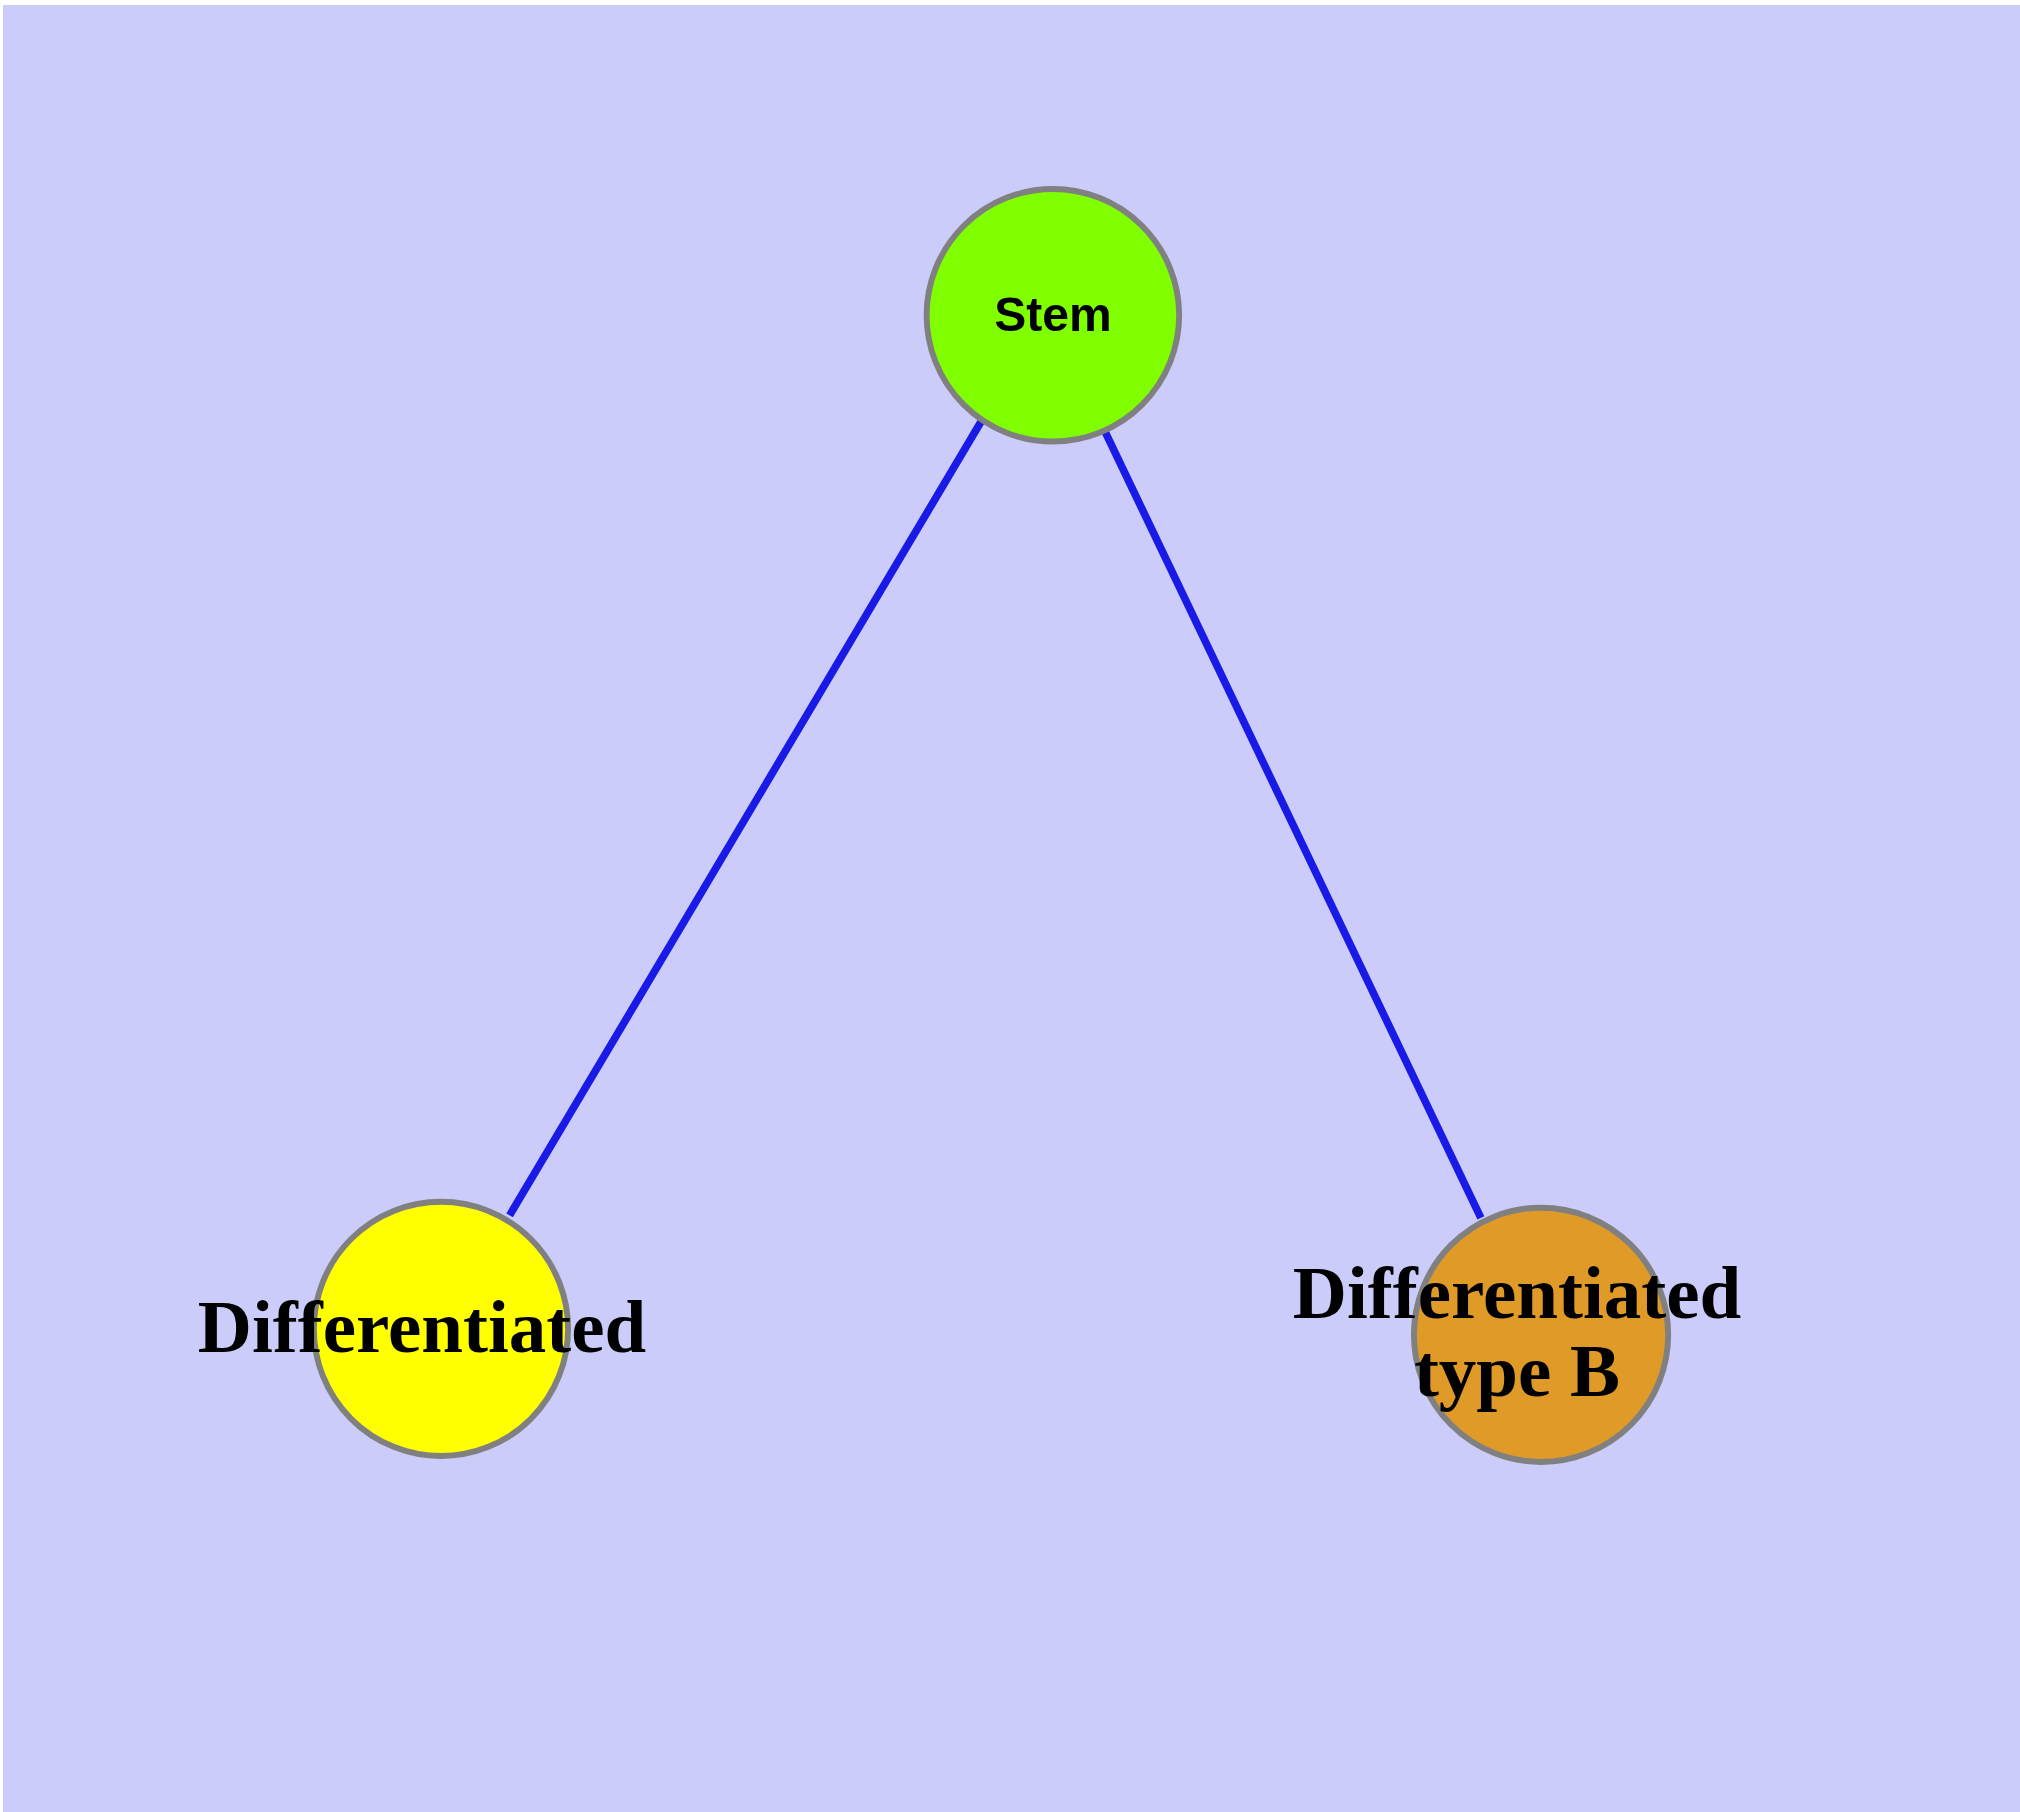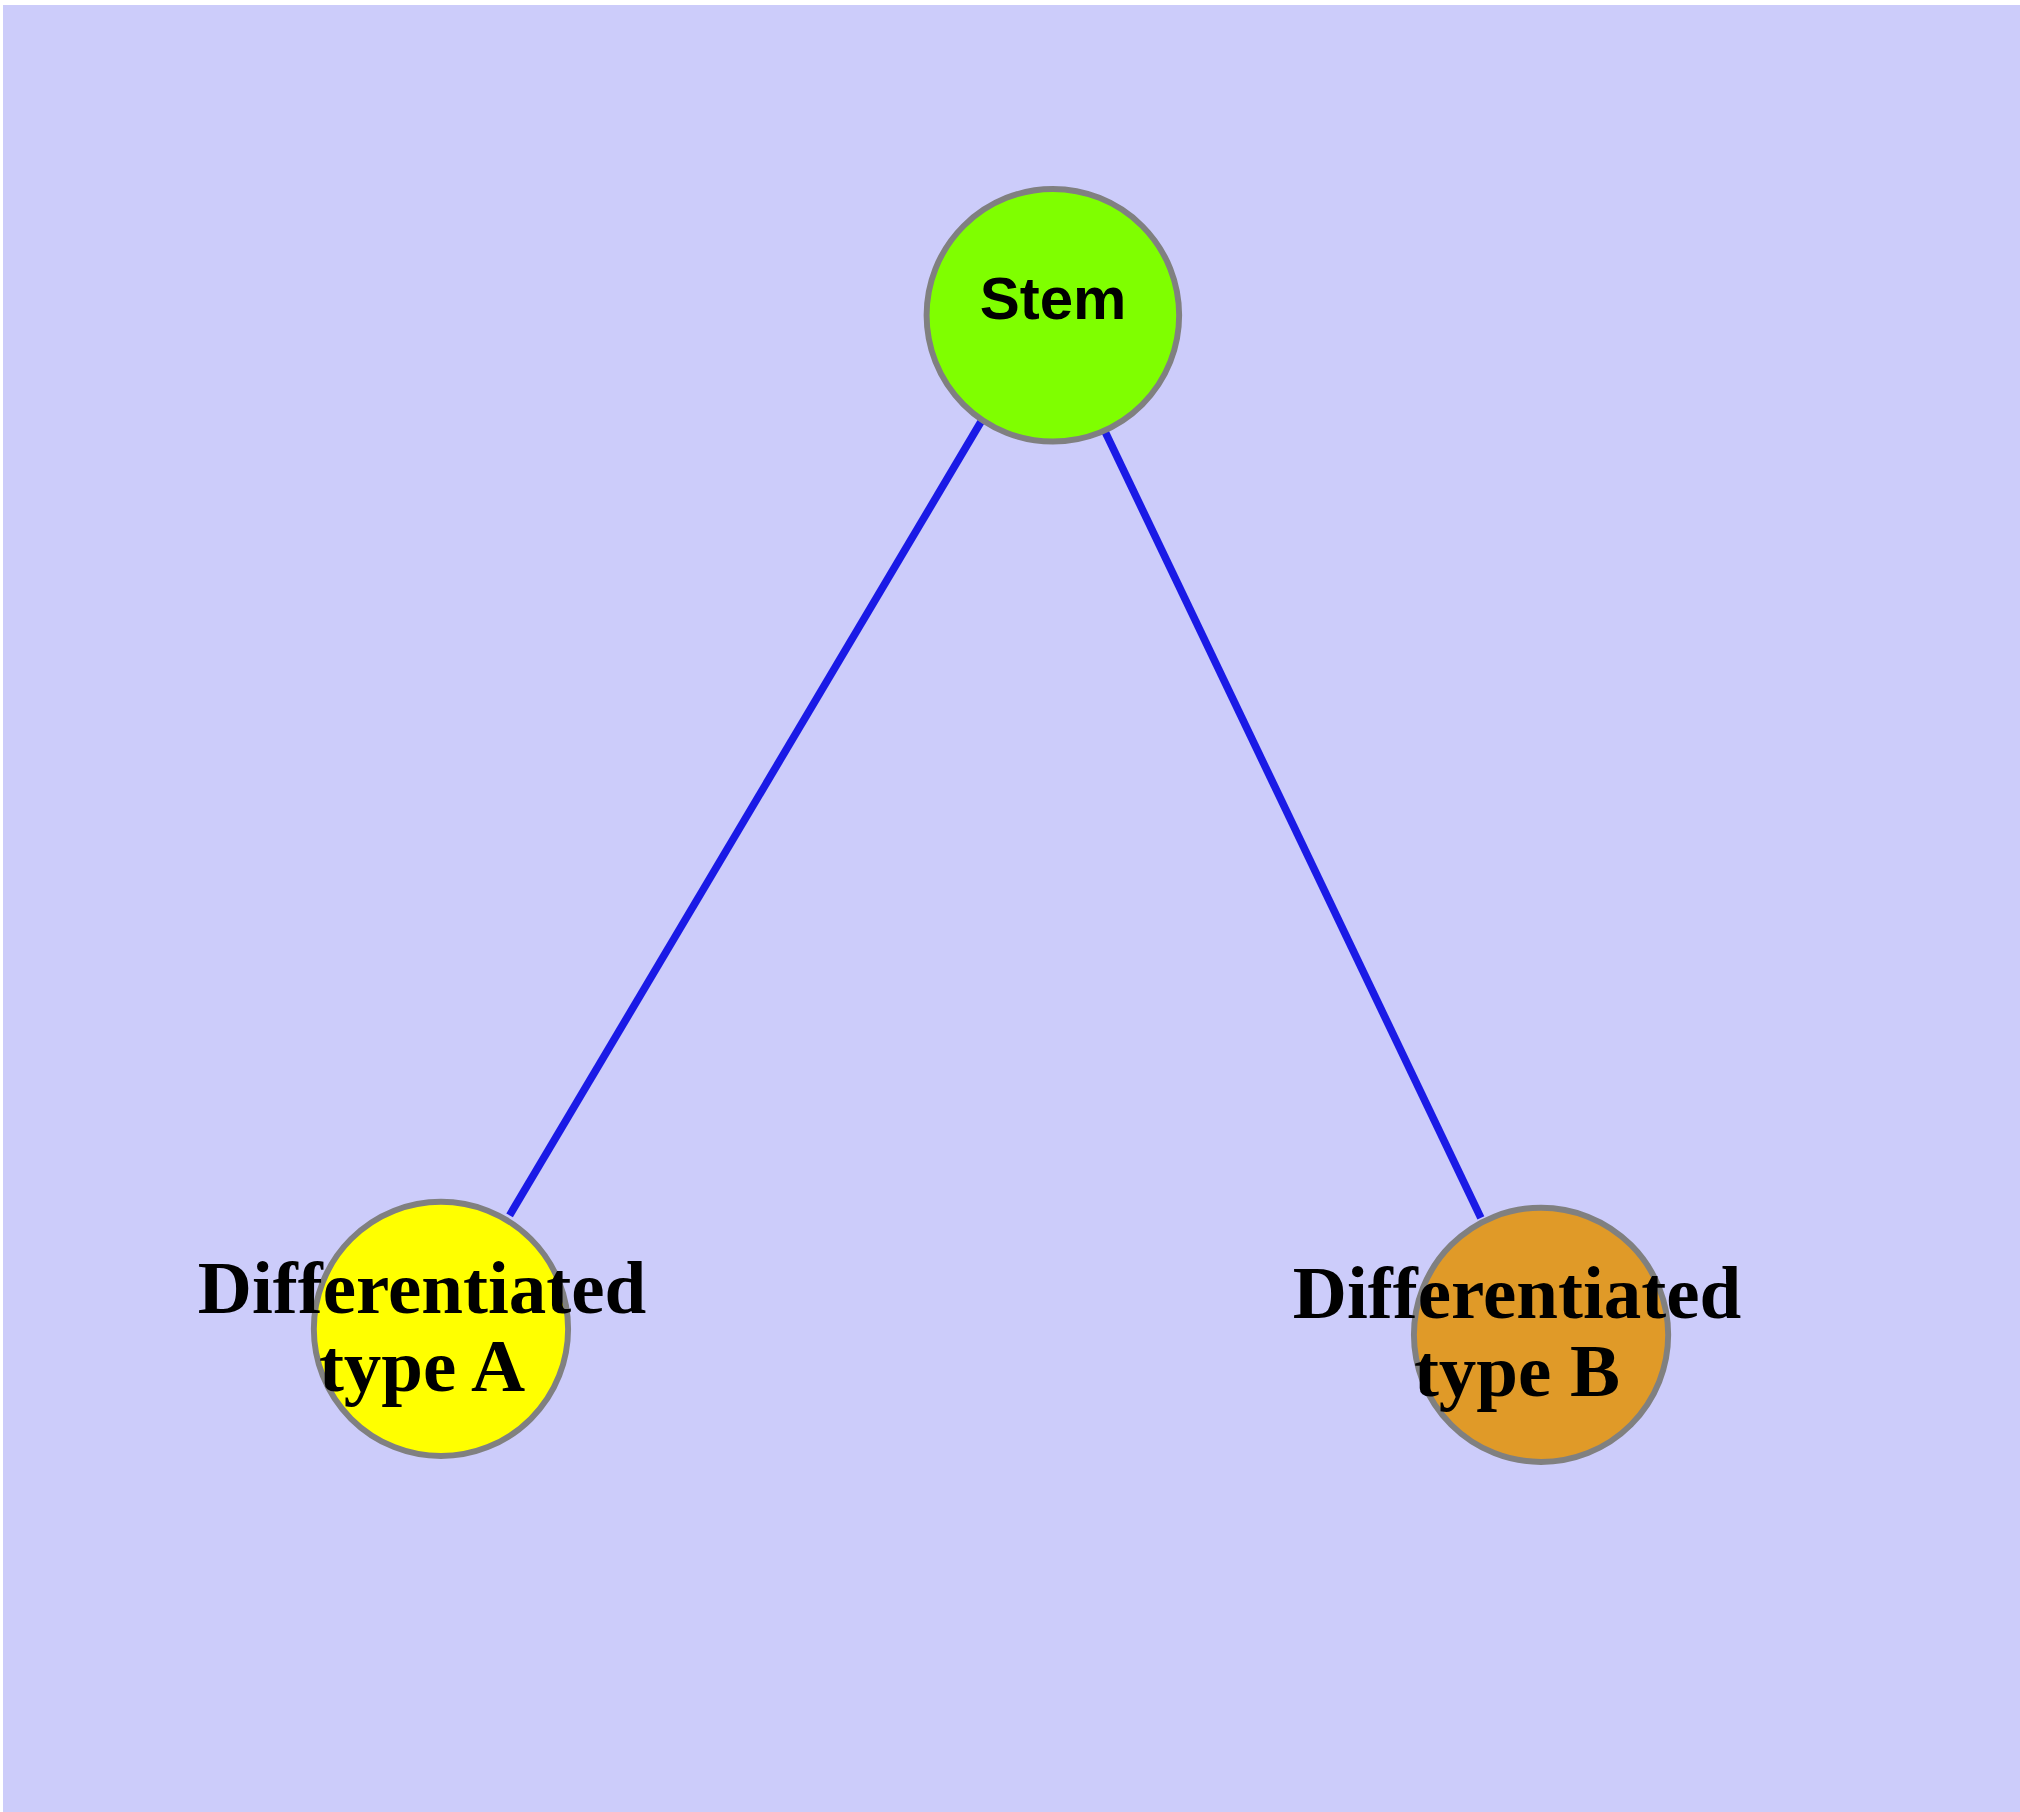--- a/index.html
+++ b/index.html
@@ -45,23 +45,23 @@
     text-align: center;
     color: #000000;
     font-weight: bold;
     line-height: 1.04;
     white-space: nowrap;
     pointer-events: none;
     font-family: "Liberation Sans", sans-serif;
   }
 
   .node-label.stem-label {
-    font-size: 60px;
+    font-size: 48px;
     left: 1053px;
-    top: 299px;
+    top: 315px;
     transform: translate(-50%, -50%);
   }
 
   .node-label.leaf-label {
     font-size: 75px;
     transform: translate(-50%, -50%);
     font-family: Liberation Serif, serif;
   }
 
   .node-label.leaf-a {
@@ -94,21 +94,20 @@
       <circle id="node-2" cx="1818" cy="1575" r="150" fill="#e09a28" stroke="#808080" stroke-width="7"></circle>
     </g>
   </svg>
 
   <div class="node-label stem-label" style="color: rgb(0, 0, 0);">
     <div>Stem</div>
   </div>
 
   <div class="node-label leaf-label leaf-a" style="color: rgb(0, 0, 0);">
     <div>Differentiated</div>
-    <div>type A</div>
   </div>
 
   <div class="node-label leaf-label leaf-b" style="color: rgb(0, 0, 0);">
     <div>Differentiated</div>
     <div>type B</div>
   </div>
 
 </div>
 
 

